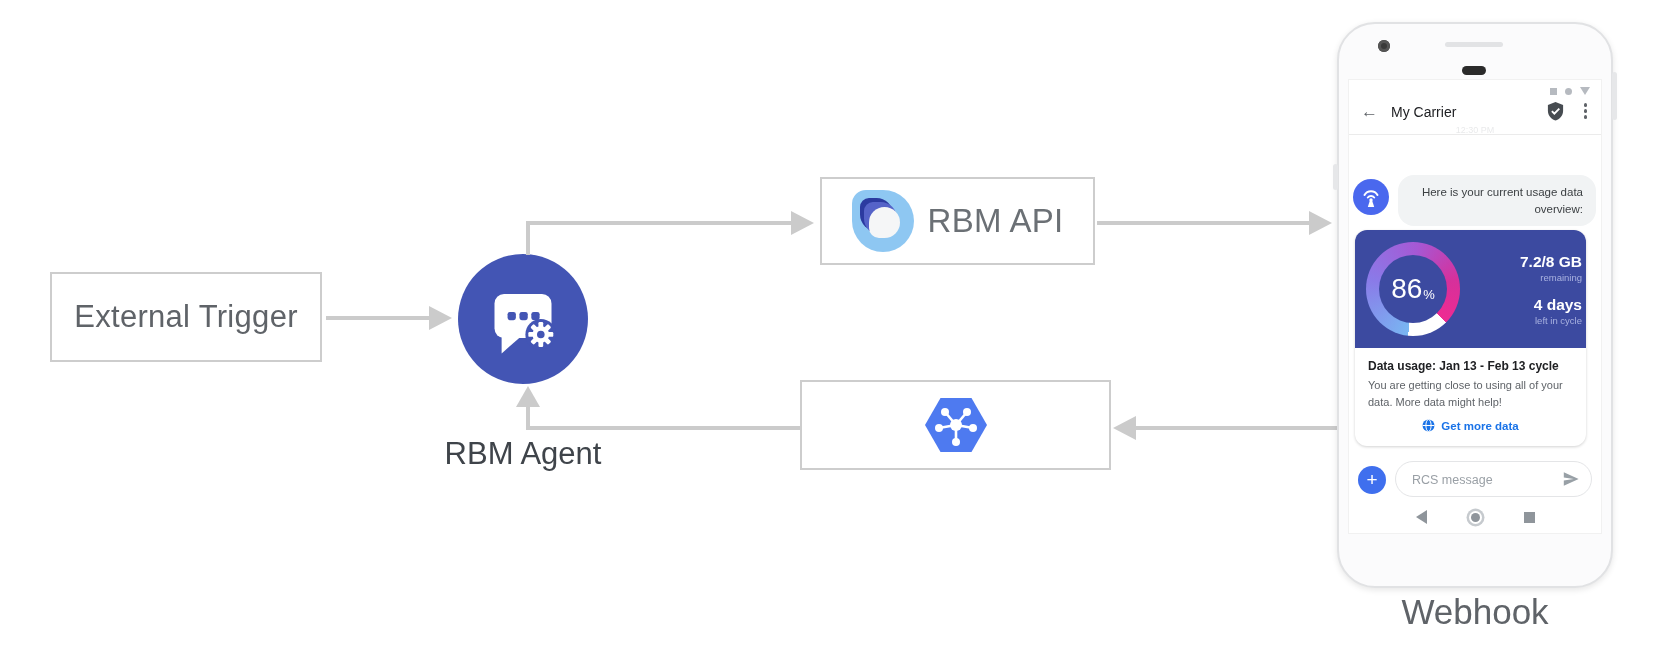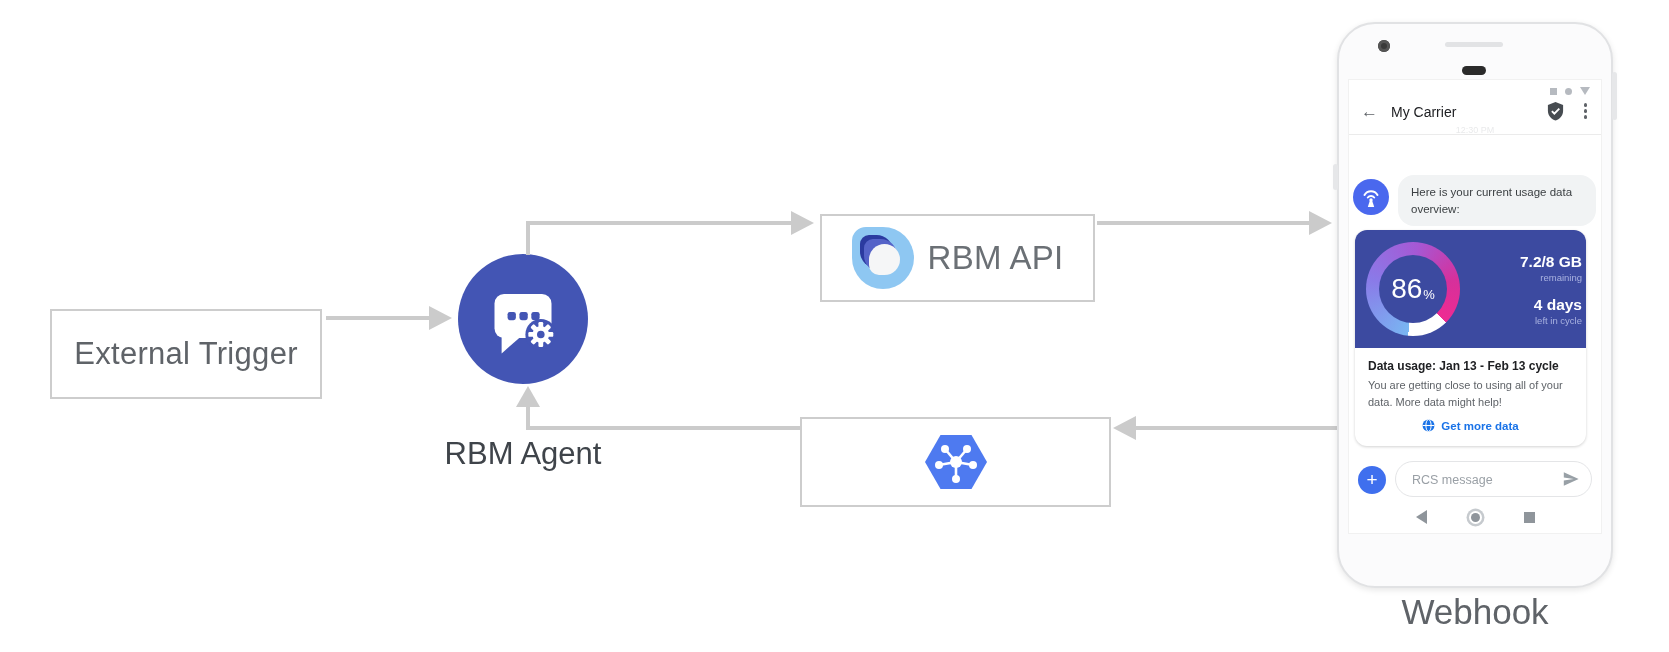--- a/index.html
+++ b/index.html
@@ -1,21 +1,21 @@
 <!DOCTYPE html>
 <html><head>
 <meta charset="utf-8">
 <style>
   html,body{margin:0;padding:0;background:#fff;}
   #canvas{position:relative;width:1669px;height:652px;background:#ffffff;overflow:hidden;
           font-family:"Liberation Sans", sans-serif;}
 
   
   .dbox{position:absolute;background:#fff;border:2px solid #cdcdcd;display:flex;
-        align-items:center;justify-content:center;box-sizing:border-box;margin-top:37px;}
+        align-items:center;justify-content:center;box-sizing:border-box;}
   .dbox-label{font-weight:300;letter-spacing:.3px;}
   #ext-box{left:50px;top:272px;width:272px;height:90px;}
   #ext-box .dbox-label{font-size:31px;color:#5f6368;}
   #api-box{left:820px;top:177px;width:275px;height:88px;gap:14px;}
   #api-box .dbox-label{font-size:33px;color:#6b7075;}
   #webhook-box{left:800px;top:380px;width:311px;height:90px;gap:16px;}
   #webhook-box .dbox-label{font-size:33px;color:#999da2;}
 
   #agent-circle{position:absolute;left:458px;top:254px;width:130px;height:130px;
                 border-radius:50%;background:#4355b4;display:flex;align-items:center;justify-content:center;}
@@ -60,21 +60,21 @@
   #hdr{position:absolute;left:0;top:18px;width:100%;height:36px;}
   #hdr-back{position:absolute;left:12px;top:4px;font-size:17px;color:#5f6368;}
   #hdr-title{position:absolute;left:42px;top:6px;font-size:14px;color:#202124;}
   #hdr-shield{position:absolute;right:36px;top:3px;}
   #hdr-menu{position:absolute;right:14px;top:5px;display:flex;flex-direction:column;gap:2.5px;}
   #hdr-menu i{width:3.5px;height:3.5px;border-radius:50%;background:#5f6368;}
   #hdr-divider{position:absolute;left:0;top:54px;width:100%;height:1px;background:#ebebeb;}
   #hdr-time{position:absolute;left:0;top:45px;width:100%;text-align:center;font-size:9px;color:rgba(95,99,104,.14);}
 
   
-  #bubble-row{position:absolute;left:4px;top:95px;display:flex;align-items:flex-start;}
+  #bubble-row{position:absolute;left:4px;top:95px;display:flex;align-items:flex-start;text-align:right;}
   #avatar{width:36px;height:36px;border-radius:50%;background:#4a68ee;flex:none;margin-top:4px;
           display:flex;align-items:center;justify-content:center;}
   #bubble{margin-left:9px;width:172px;background:#f1f3f4;border-radius:16px;padding:9px 13px;
           font-size:11.5px;line-height:1.45;color:#3c4043;}
 
   
   #card{position:absolute;left:6px;top:150px;width:231px;border-radius:12px;overflow:hidden;
         background:#fff;box-shadow:0 1px 3px rgba(0,0,0,.18);}
   #card-blue{height:118px;background:#3c4aa0;display:flex;align-items:center;}
   #gauge{position:relative;width:94px;height:94px;margin-left:11px;border-radius:50%;flex:none;

